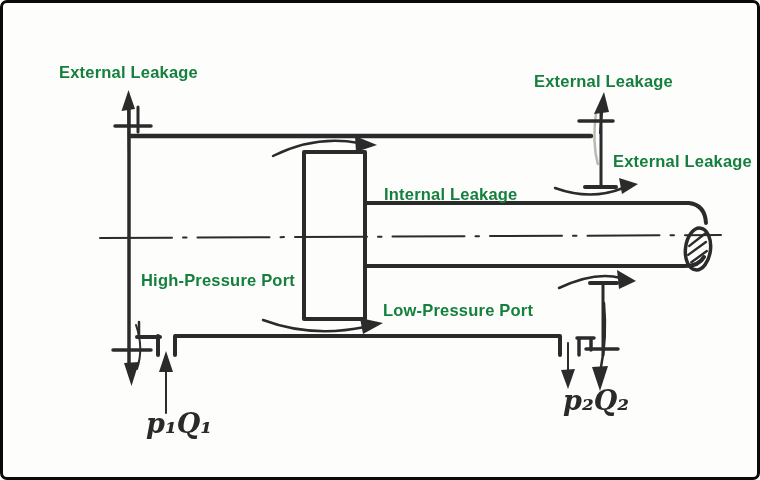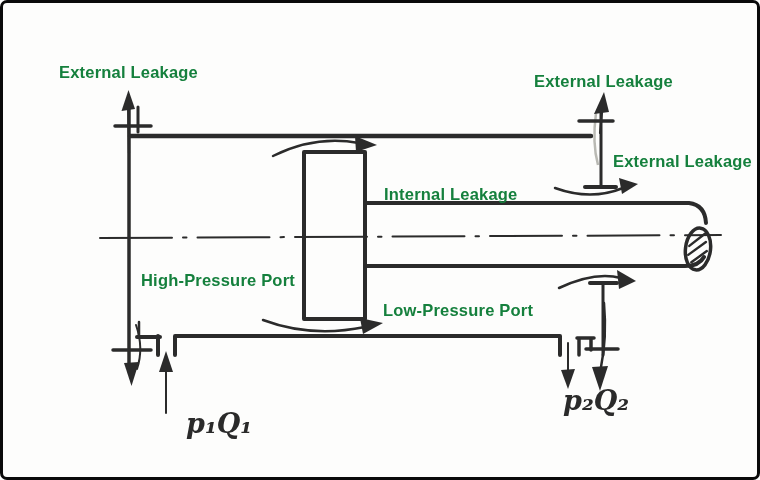--- a/index.html
+++ b/index.html
@@ -126,16 +126,16 @@
       <polygon class="f" points="614,267 633,278 616,286"></polygon>
     </g>
   </svg>
 
   <div class="lbl" style="left:56px;top:61px;">External Leakage</div>
   <div class="lbl" style="left:531px;top:70px;">External Leakage</div>
   <div class="lbl" style="left:610px;top:150px;">External Leakage</div>
   <div class="lbl" style="left:381px;top:183px;">Internal Leakage</div>
   <div class="lbl" style="left:138px;top:269px;">High-Pressure Port</div>
   <div class="lbl" style="left:380px;top:284px;margin-top:15px;">Low-Pressure Port</div>
-  <div class="pq" style="left:143px;top:407px;margin-left:40px;">p₁Q₁</div>
+  <div class="pq" style="left:143px;top:407px;">p₁Q₁</div>
   <div class="pq" style="left:560px;top:384px;">p₂Q₂</div>
 
 </div>
 
 </body></html>

